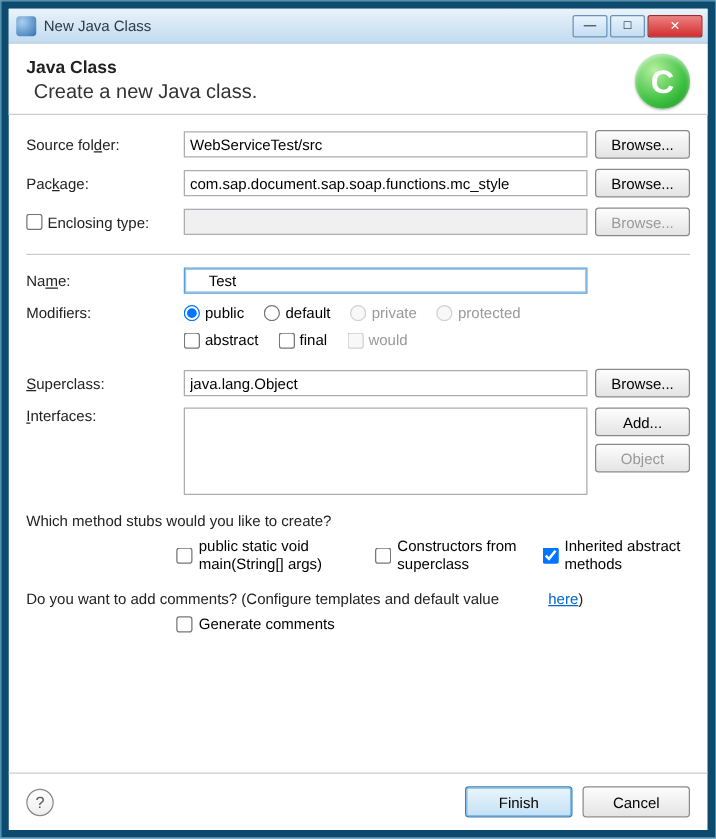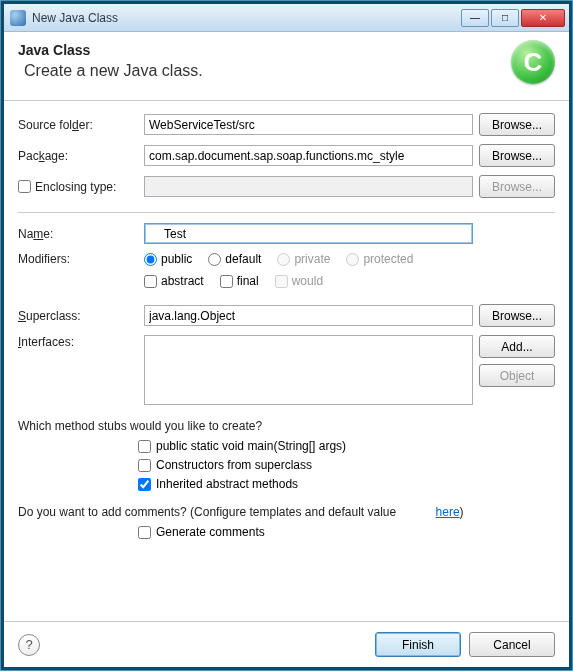--- a/index.html
+++ b/index.html
@@ -9,21 +9,21 @@
   background: #5da5c9;
   width: 573px;
   height: 671px;
   overflow: hidden;
 }
 .window {
   width: 571px;
   height: 669px;
   margin: 1px;
   background: #fff;
-  border: 3px solid #0c4a6e;
+  border: 6px solid #0c4a6e;
   box-shadow: 0 0 4px rgba(0,0,0,0.3);
   display: flex;
   flex-direction: column;
 }
 .titlebar {
   height: 28px;
   background: linear-gradient(to bottom, #eaf3fb 0%, #d5e6f4 50%, #c3dcf0 100%);
   border-bottom: 1px solid #a3bcd4;
   display: flex;
   align-items: center;
@@ -51,21 +51,21 @@
 .win-min { background: linear-gradient(#e8f3fd,#c4ddf2); }
 .win-max { background: linear-gradient(#e8f3fd,#c4ddf2); }
 .win-close {
   width: 44px;
   background: linear-gradient(#f08080,#d03030);
   border-color: #9c2b2b;
   color:#fff;
 }
 .header {
   background: #fff;
-  padding: 10px 14px 20px 14px;
+  padding: 10px 14px 8px 14px;
   position: relative;
   border-bottom: 1px solid #ccc;
 }
 .header h1 { font-size: 14px; font-weight: bold; color: #222; margin-bottom: 4px; }
 .header p { font-size: 16px; color: #333; margin-left: 6px; }
 .header-icon {
   position: absolute; right: 14px; top: 8px;
   width: 44px; height: 44px;
   border-radius: 50%;
   background: radial-gradient(circle at 35% 30%, #b5f0a0, #3cc040 60%, #1a8a20);
@@ -110,21 +110,21 @@
 .radios label, .checks label { display: flex; align-items: center; gap: 4px; font-size: 12px; cursor: pointer; }
 .radios label.disabled, .checks label.disabled { color: #999; cursor: default; }
 input[type=radio], input[type=checkbox] { margin: 0; width:13px;height:13px; }
 .listbox {
   flex:1; height: 70px;
   border: 1px solid #abadb3;
   background: #fff;
 }
 .sidebtns { display: flex; flex-direction: column; gap: 6px; width: 76px; }
 .q { font-size: 12px; color: #222; margin-top: 6px; margin-bottom: 6px; }
-.stubs { margin-left: 120px; display: flex; flex-direction: column; gap: 5px; margin-bottom: 8px; }
+.stubs { margin-left: 120px; display: flex; flex-direction: row; gap: 5px; margin-bottom: 8px; }
 .stubs label { display: flex; align-items: center; gap: 5px; font-size:12px; }
 .link { color: #0066cc; text-decoration: underline; cursor: pointer; margin-left: 36px; }
 .spacer { flex: 1; }
 .footer {
   border-top: 1px solid #ccc;
   padding: 10px 14px;
   display: flex;
   align-items: center;
   gap: 8px;
 }

